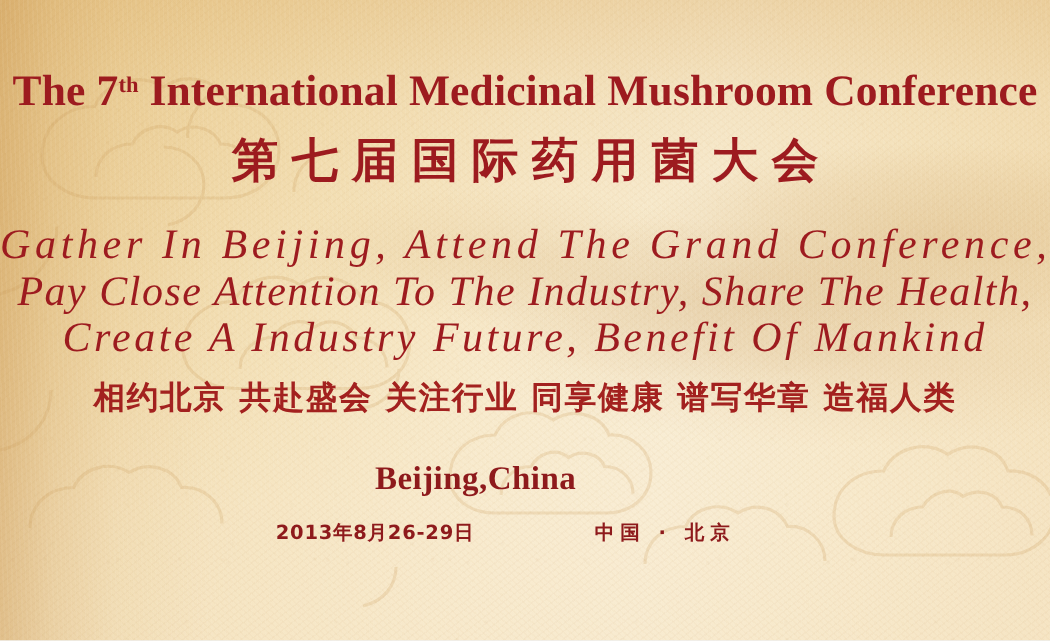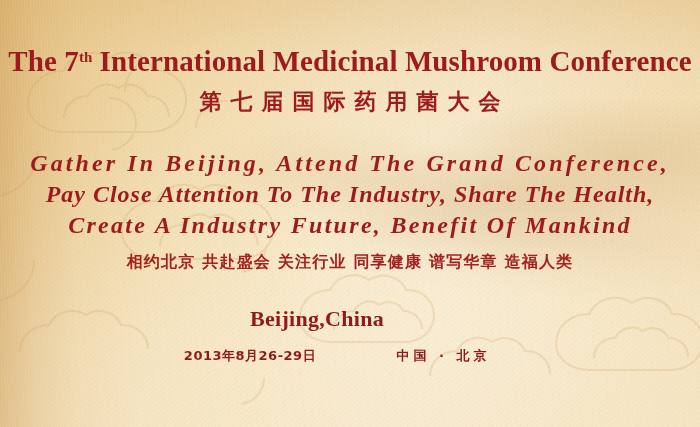--- a/index.html
+++ b/index.html
@@ -125,56 +125,56 @@
     letter-spacing: 0;
   }
 
   .title-cn {
     position: absolute;
     top: 88px;
     left: 0;
     right: 0;
     font-family: "DejaVu Sans", sans-serif;
     font-weight: bold;
-    font-size: 22px;
+    font-size: 31px;
     line-height: 1.25;
     color: #9d1b1f;
     letter-spacing: 9px;
     text-indent: 9px;
     white-space: nowrap;
   }
 
   .slogan-en {
     position: absolute;
     top: 148px;
     left: 0;
     right: 0;
     color: #9d1b1f;
   }
   .slogan-en .line {
     font-family: "Liberation Serif", serif;
     font-style: italic;
-    font-weight: bold;
-    font-size: 24px;
+    font-weight: normal;
+    font-size: 28px;
     line-height: 31px;
     letter-spacing: 1.4px;
     white-space: nowrap;
   }
   .slogan-en .line.l1 { letter-spacing: 3.1px; }
   .slogan-en .line.l2 { letter-spacing: 1.0px; }
   .slogan-en .line.l3 { letter-spacing: 2.3px; }
 
   .slogan-cn {
     position: absolute;
     top: 252px;
     left: 0;
     right: 0;
     font-family: "DejaVu Sans", sans-serif;
     font-weight: bold;
-    font-size: 16px;
+    font-size: 21px;
     line-height: 1.3;
     color: #a3211f;
     letter-spacing: 1.2px;
     white-space: nowrap;
   }
 
   .info {
     position: absolute;
     top: 305px;
     left: 0;

